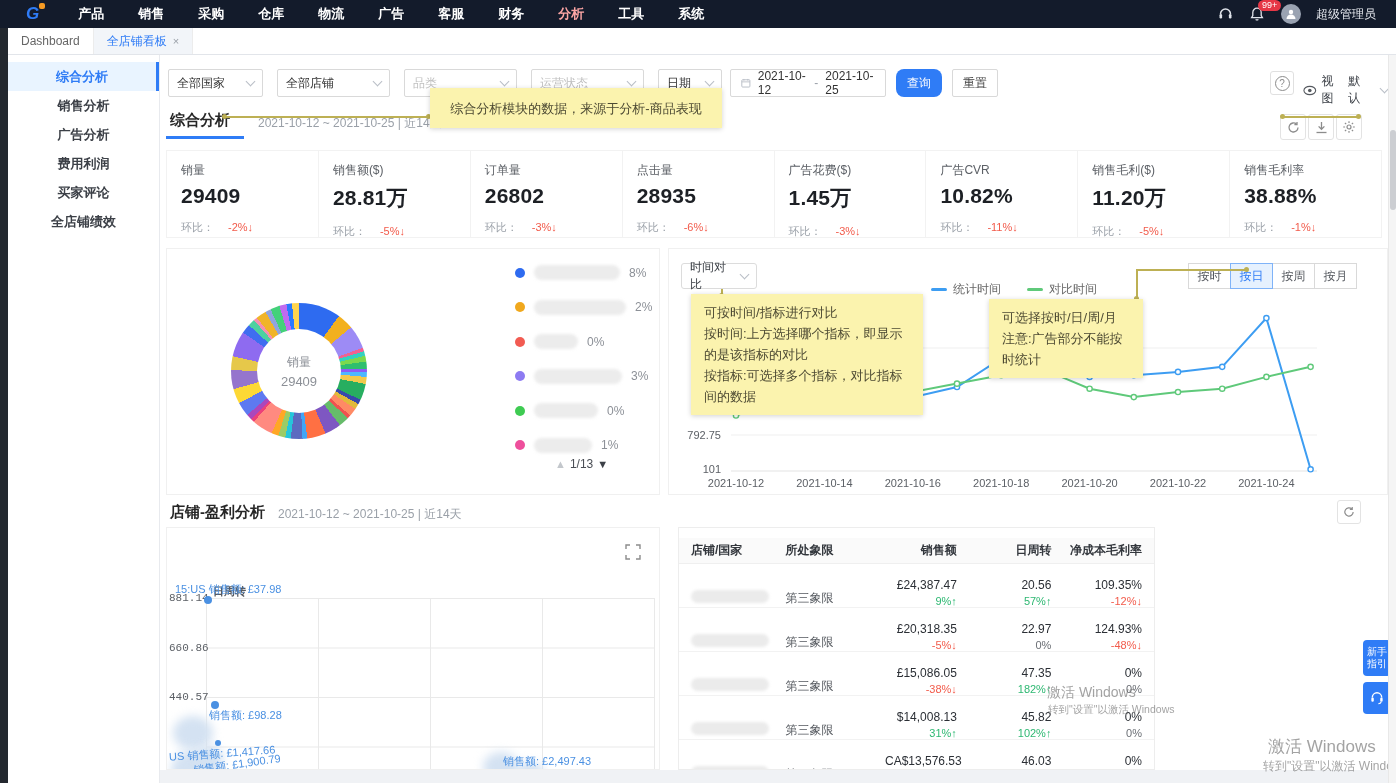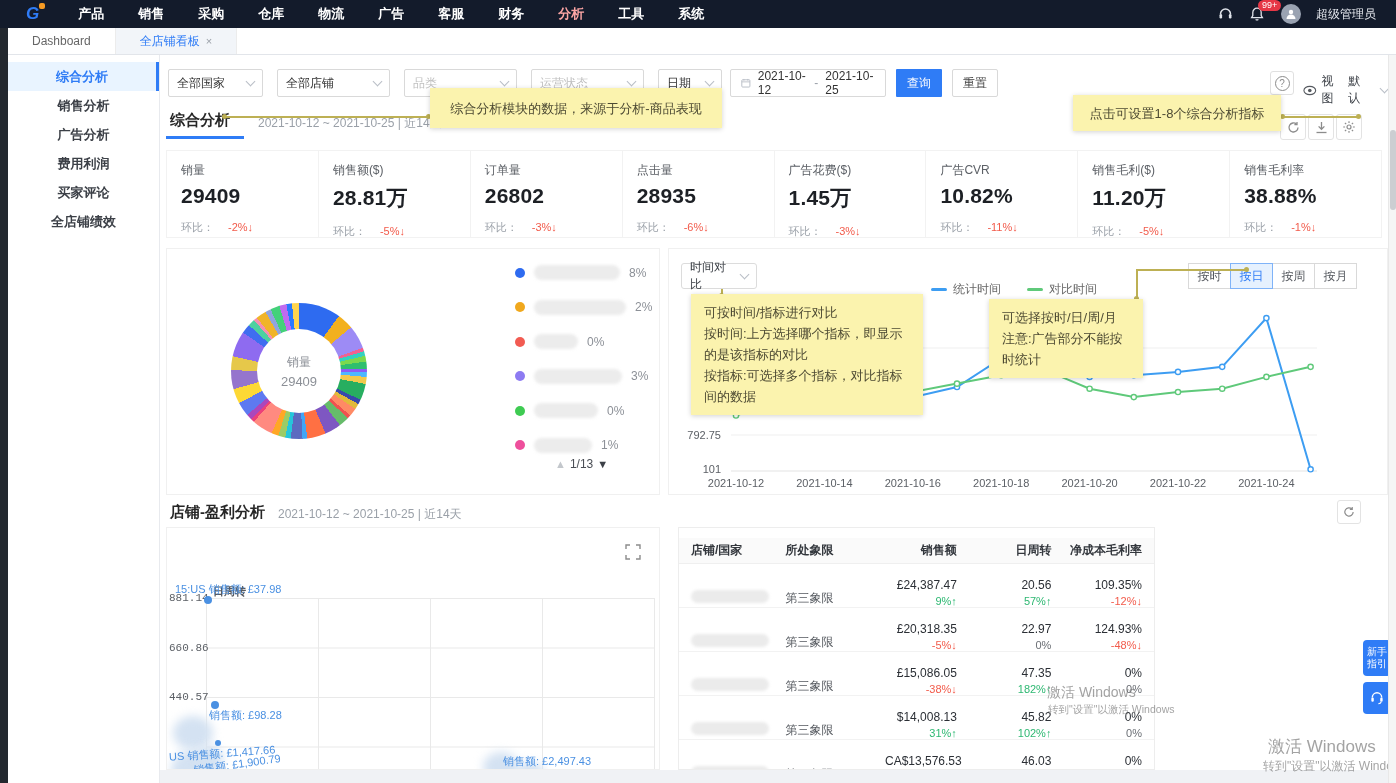--- a/index.html
+++ b/index.html
@@ -16,40 +16,40 @@
   .nav-item.active { color:#fca5a5; }
   .nav-right { margin-left:auto; display:flex; align-items:center; gap:15px; padding-right:20px; }
   .nav-ic { width:17px; height:17px; position:relative; }
   .nav-ic svg { display:block; }
   .badge { position:absolute; top:-6px; left:9px; background:#e63746; color:#fff; font-size:9px; line-height:11px; padding:0 4px; border-radius:7px; white-space:nowrap; }
   .avatar { width:20px; height:20px; border-radius:50%; background:#9aa3b2; display:flex; align-items:center; justify-content:center; }
   .username { color:#e6e9ef; font-size:12px; }
 
   
   .tabbar { position:absolute; top:28px; left:8px; right:0; height:27px; background:#fff; border-bottom:1px solid #e2e5ea; display:flex; z-index:60; }
-  .tab { padding:0 24px; font-size:12px; color:#666; line-height:26px; border-right:1px solid #ececec; cursor:pointer; display:flex; align-items:center; gap:6px; }
+  .tab { padding:0 13px; font-size:12px; color:#666; line-height:26px; border-right:1px solid #ececec; cursor:pointer; display:flex; align-items:center; gap:6px; }
   .tab.active { color:#2f7cf6; background:#f2f5f9; }
   .tab .x { color:#9aa0a8; font-size:11px; }
 
   .edge-strip { position:absolute; left:0; top:28px; bottom:0; width:8px; background:#23282f; z-index:65; }
 
   
   .sidebar { position:absolute; left:8px; top:55px; bottom:0; width:152px; background:#fff; border-right:1px solid #e8eaee; padding-top:7px; z-index:50; }
   .side-item { height:29px; line-height:29px; text-align:center; font-size:13px; font-weight:600; color:#3c4047; cursor:pointer; }
   .side-item.active { color:#2f7cf6; background:#e9f4ff; border-right:3px solid #2f7cf6; }
 
   
   .content { position:absolute; left:160px; top:55px; width:1228px; bottom:0; background:#fff; }
 
   .sel { position:absolute; top:14px; height:28px; border:1px solid #d9d9d9; border-radius:2px; background:#fff; font-size:12px; color:#333; display:flex; align-items:center; padding:0 8px; cursor:pointer; }
   .sel .val { flex:1; white-space:nowrap; overflow:hidden; }
   .sel .val.ph { color:#bfbfbf; }
   .chev { width:7px; height:7px; border-right:1.4px solid #b9bec6; border-bottom:1.4px solid #b9bec6; transform:rotate(45deg); margin-left:6px; margin-top:-3px; flex:none; }
   .datebox { position:absolute; top:14px; height:28px; border:1px solid #d9d9d9; border-radius:2px; font-size:12px; color:#333; display:flex; align-items:center; gap:7px; padding:0 10px; }
-  .btn-primary { position:absolute; top:14px; height:28px; background:#2f7cf6; color:#fff; border:none; border-radius:1px; font-size:12px; cursor:pointer; }
+  .btn-primary { position:absolute; top:14px; height:28px; background:#2f7cf6; color:#fff; border:none; border-radius:8px; font-size:12px; cursor:pointer; }
   .btn-plain { position:absolute; top:14px; height:28px; background:#fff; color:#444; border:1px solid #d9d9d9; border-radius:2px; font-size:12px; cursor:pointer; }
   .helpbox { position:absolute; top:16px; width:24px; height:24px; border:1px solid #e0e0e0; border-radius:3px; display:flex; align-items:center; justify-content:center; cursor:pointer; }
   .helpbox .qm { width:15px; height:15px; border:1.3px solid #8c8c8c; border-radius:50%; color:#8c8c8c; font-size:10px; line-height:13px; text-align:center; }
   .viewer { position:absolute; top:18px; display:flex; align-items:center; gap:5px; font-size:12px; color:#3c4047; cursor:pointer; }
 
   .sec-title { position:absolute; font-size:15px; font-weight:700; color:#262626; }
   .sec-underline { position:absolute; height:3px; background:#2f7cf6; }
   .sec-date { position:absolute; font-size:12px; color:#9aa0a8; }
   .tool-btn { position:absolute; width:26px; height:26px; border:1px solid #e3e3e3; border-radius:3px; background:#fff; display:flex; align-items:center; justify-content:center; color:#8c8c8c; cursor:pointer; font-size:13px; }
 
@@ -262,21 +262,20 @@
     </div>
 
     <div class="conn" style="left:65px;top:61px;width:205px;height:2px;"></div>
     <div class="cdot" style="left:62px;top:59px;"></div>
     <div class="cdot" style="left:266px;top:59px;"></div>
     <div class="note center" style="left:270px;top:33px;width:292px;height:40px;">综合分析模块的数据，来源于分析-商品表现</div>
 
     <div class="conn" style="left:1123px;top:61px;width:75px;height:2px;"></div>
     <div class="cdot" style="left:1120px;top:59px;"></div>
     <div class="cdot" style="left:1196px;top:59px;"></div>
-    <div class="note center" style="left:913px;top:40px;width:208px;height:36px;">点击可设置1-8个综合分析指标</div>
 
     <div id="kpi-row">
         <div class="kpi">
           <div class="lb">销量</div>
           <div class="vl">29409</div>
           <div class="rt">环比：<b>-2%↓</b></div>
         </div>
         <div class="kpi">
           <div class="lb">销售额($)</div>
           <div class="vl">28.81万</div>

